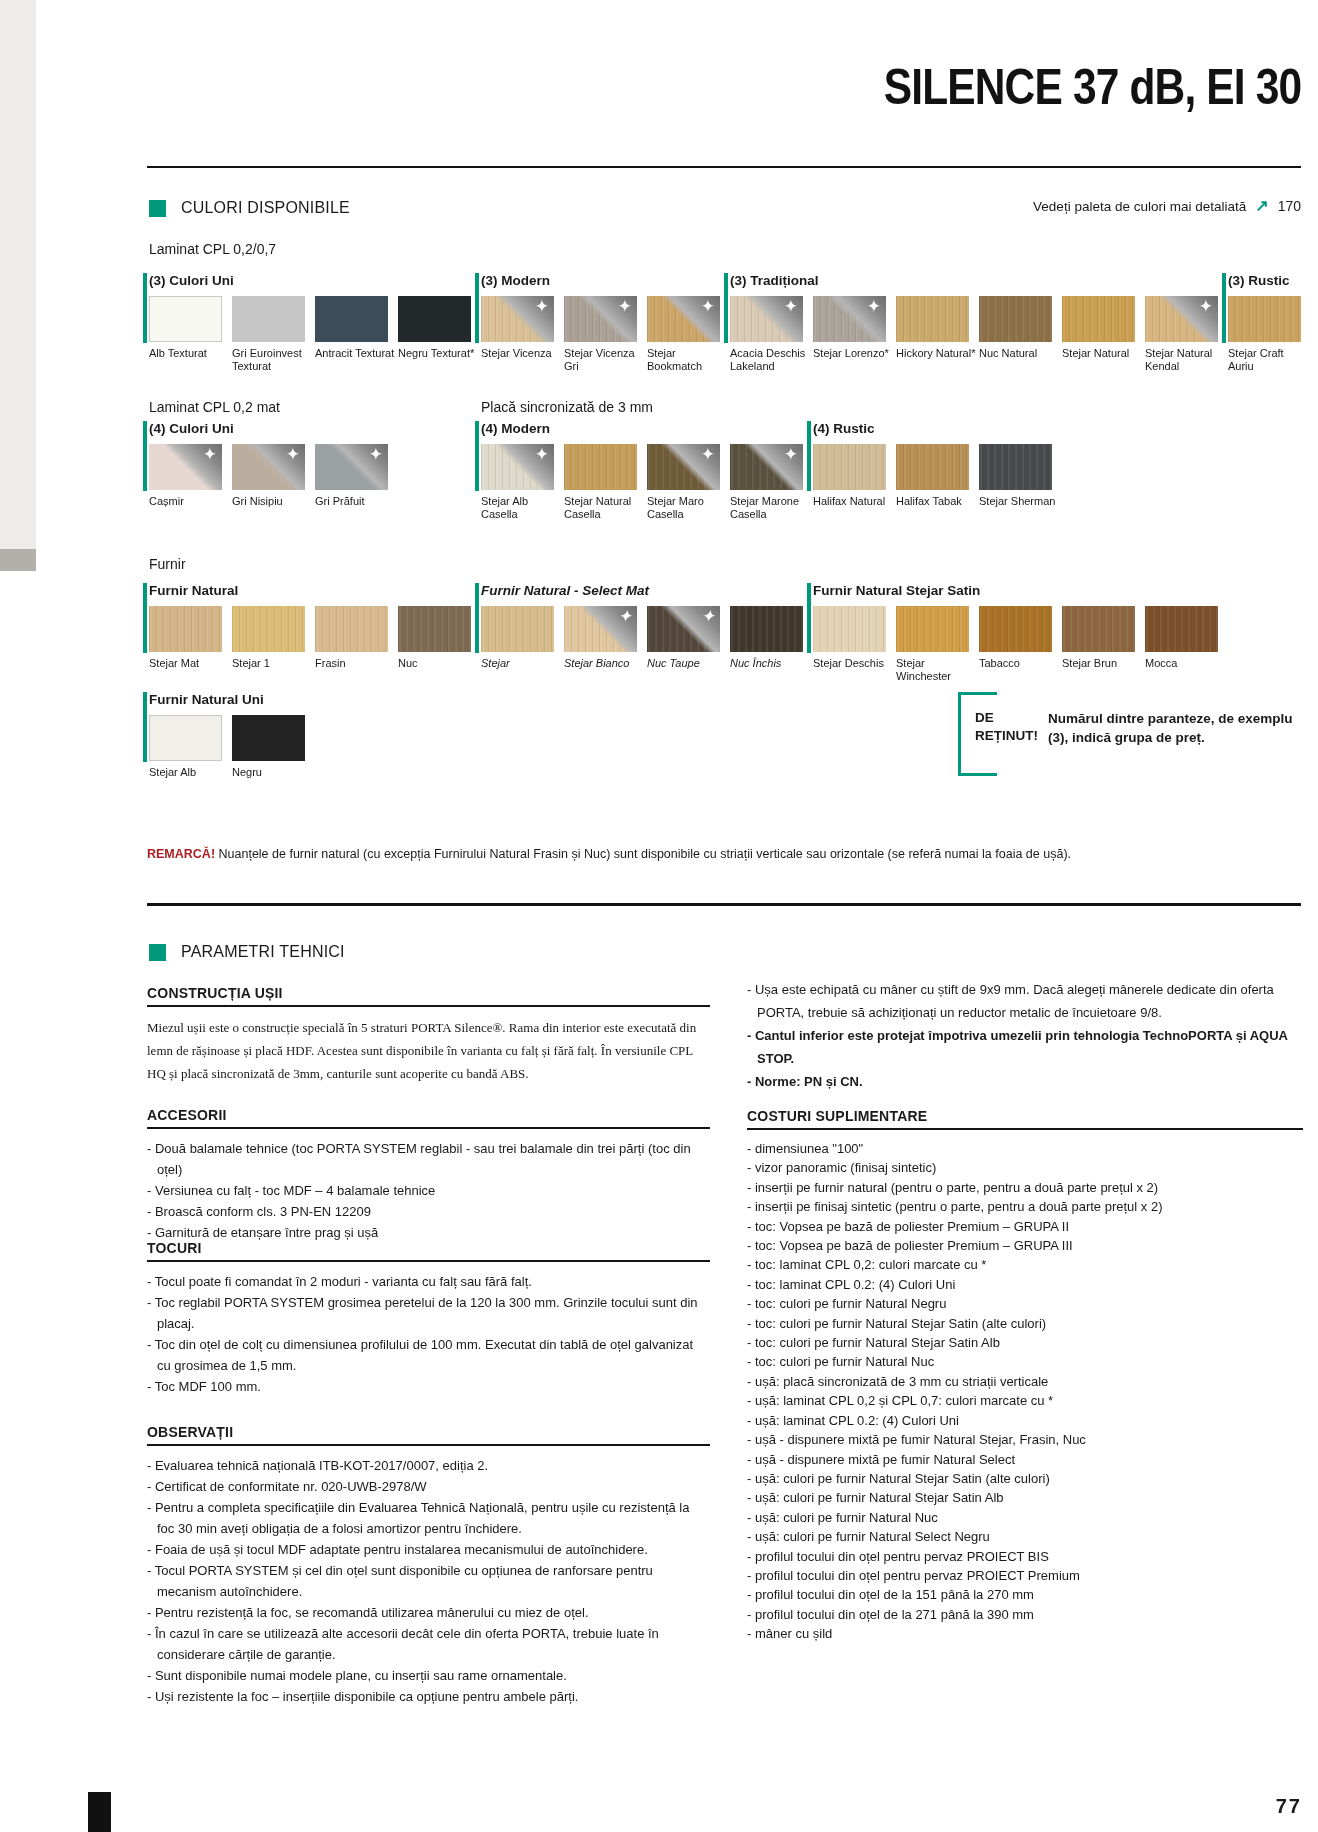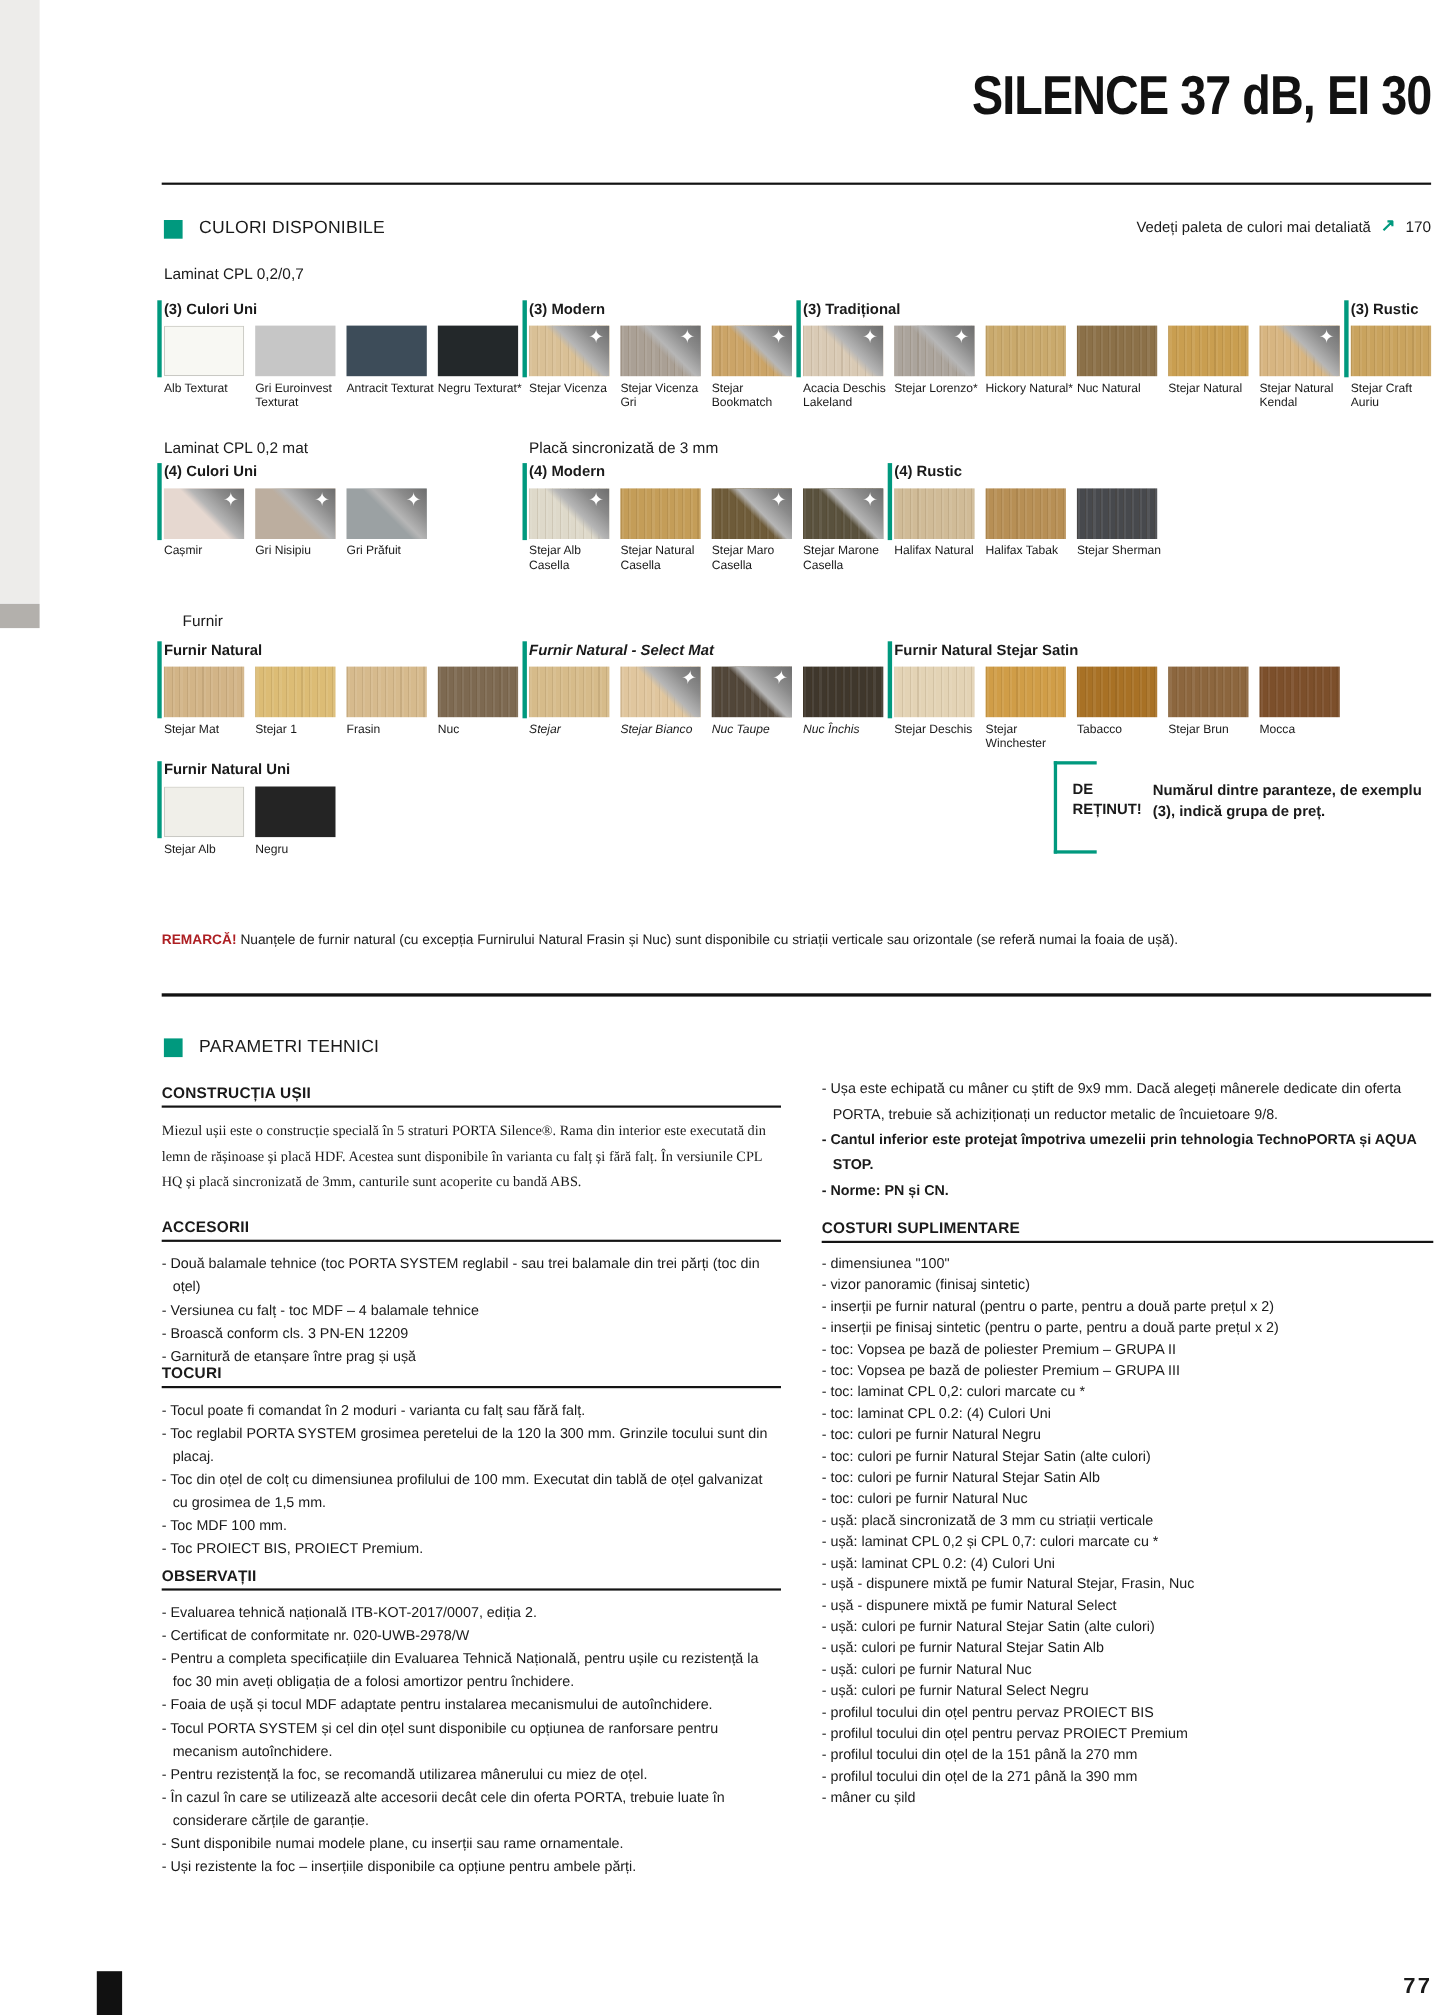--- a/index.html
+++ b/index.html
@@ -218,21 +218,21 @@
         <div class="cell">
           <div class="sw grain" style="background-color: rgb(183, 143, 85);"></div>
           <div class="slabel">Halifax Tabak</div>
         </div>
         <div class="cell">
           <div class="sw grain" style="background-color: rgb(71, 73, 77);"></div>
           <div class="slabel">Stejar Sherman</div>
         </div>
       </div>
     </div>
-    <div class="row-section-label" style="left: 166px; top: 556px;">Furnir</div>
+    <div class="row-section-label" style="left: 149px; top: 556px;">Furnir</div>
     <div class="group" style="left: 141px; top: 583px;">
       <div class="gbar"></div>
       <div class="gname">Furnir Natural</div>
       <div class="cells">
         <div class="cell">
           <div class="sw grain" style="background-color: rgb(210, 180, 135);"></div>
           <div class="slabel">Stejar Mat</div>
         </div>
         <div class="cell">
           <div class="sw grain" style="background-color: rgb(220, 188, 117);"></div>
@@ -344,21 +344,20 @@
         <div class="li">Garnitură de etanșare între prag și ușă</div>
       </div>
     </div>
     <div class="tsec" style="left: 147px; top: 1240px;">
       <div class="subhead">TOCURI</div>
       <div class="tlist">
         <div class="li">Tocul poate fi comandat în 2 moduri - varianta cu falț sau fără falț.</div>
         <div class="li">Toc reglabil PORTA SYSTEM grosimea peretelui de la 120 la 300 mm. Grinzile tocului sunt din placaj.</div>
         <div class="li">Toc din oțel de colț cu dimensiunea profilului de 100 mm. Executat din tablă de oțel galvanizat cu grosimea de 1,5 mm.</div>
         <div class="li">Toc MDF 100 mm.</div>
-        <div class="li">Toc PROIECT BIS, PROIECT Premium.</div>
       </div>
     </div>
     <div class="tsec" style="left: 147px; top: 1424px;">
       <div class="subhead">OBSERVAȚII</div>
       <div class="tlist">
         <div class="li">Evaluarea tehnică națională ITB-KOT-2017/0007, ediția 2.</div>
         <div class="li">Certificat de conformitate nr. 020-UWB-2978/W</div>
         <div class="li">Pentru a completa specificațiile din Evaluarea Tehnică Națională, pentru ușile cu rezistență la foc 30 min aveți obligația de a folosi amortizor pentru închidere.</div>
         <div class="li">Foaia de ușă și tocul MDF adaptate pentru instalarea mecanismului de autoînchidere.</div>
         <div class="li">Tocul PORTA SYSTEM și cel din oțel sunt disponibile cu opțiunea de ranforsare pentru mecanism autoînchidere.</div>

